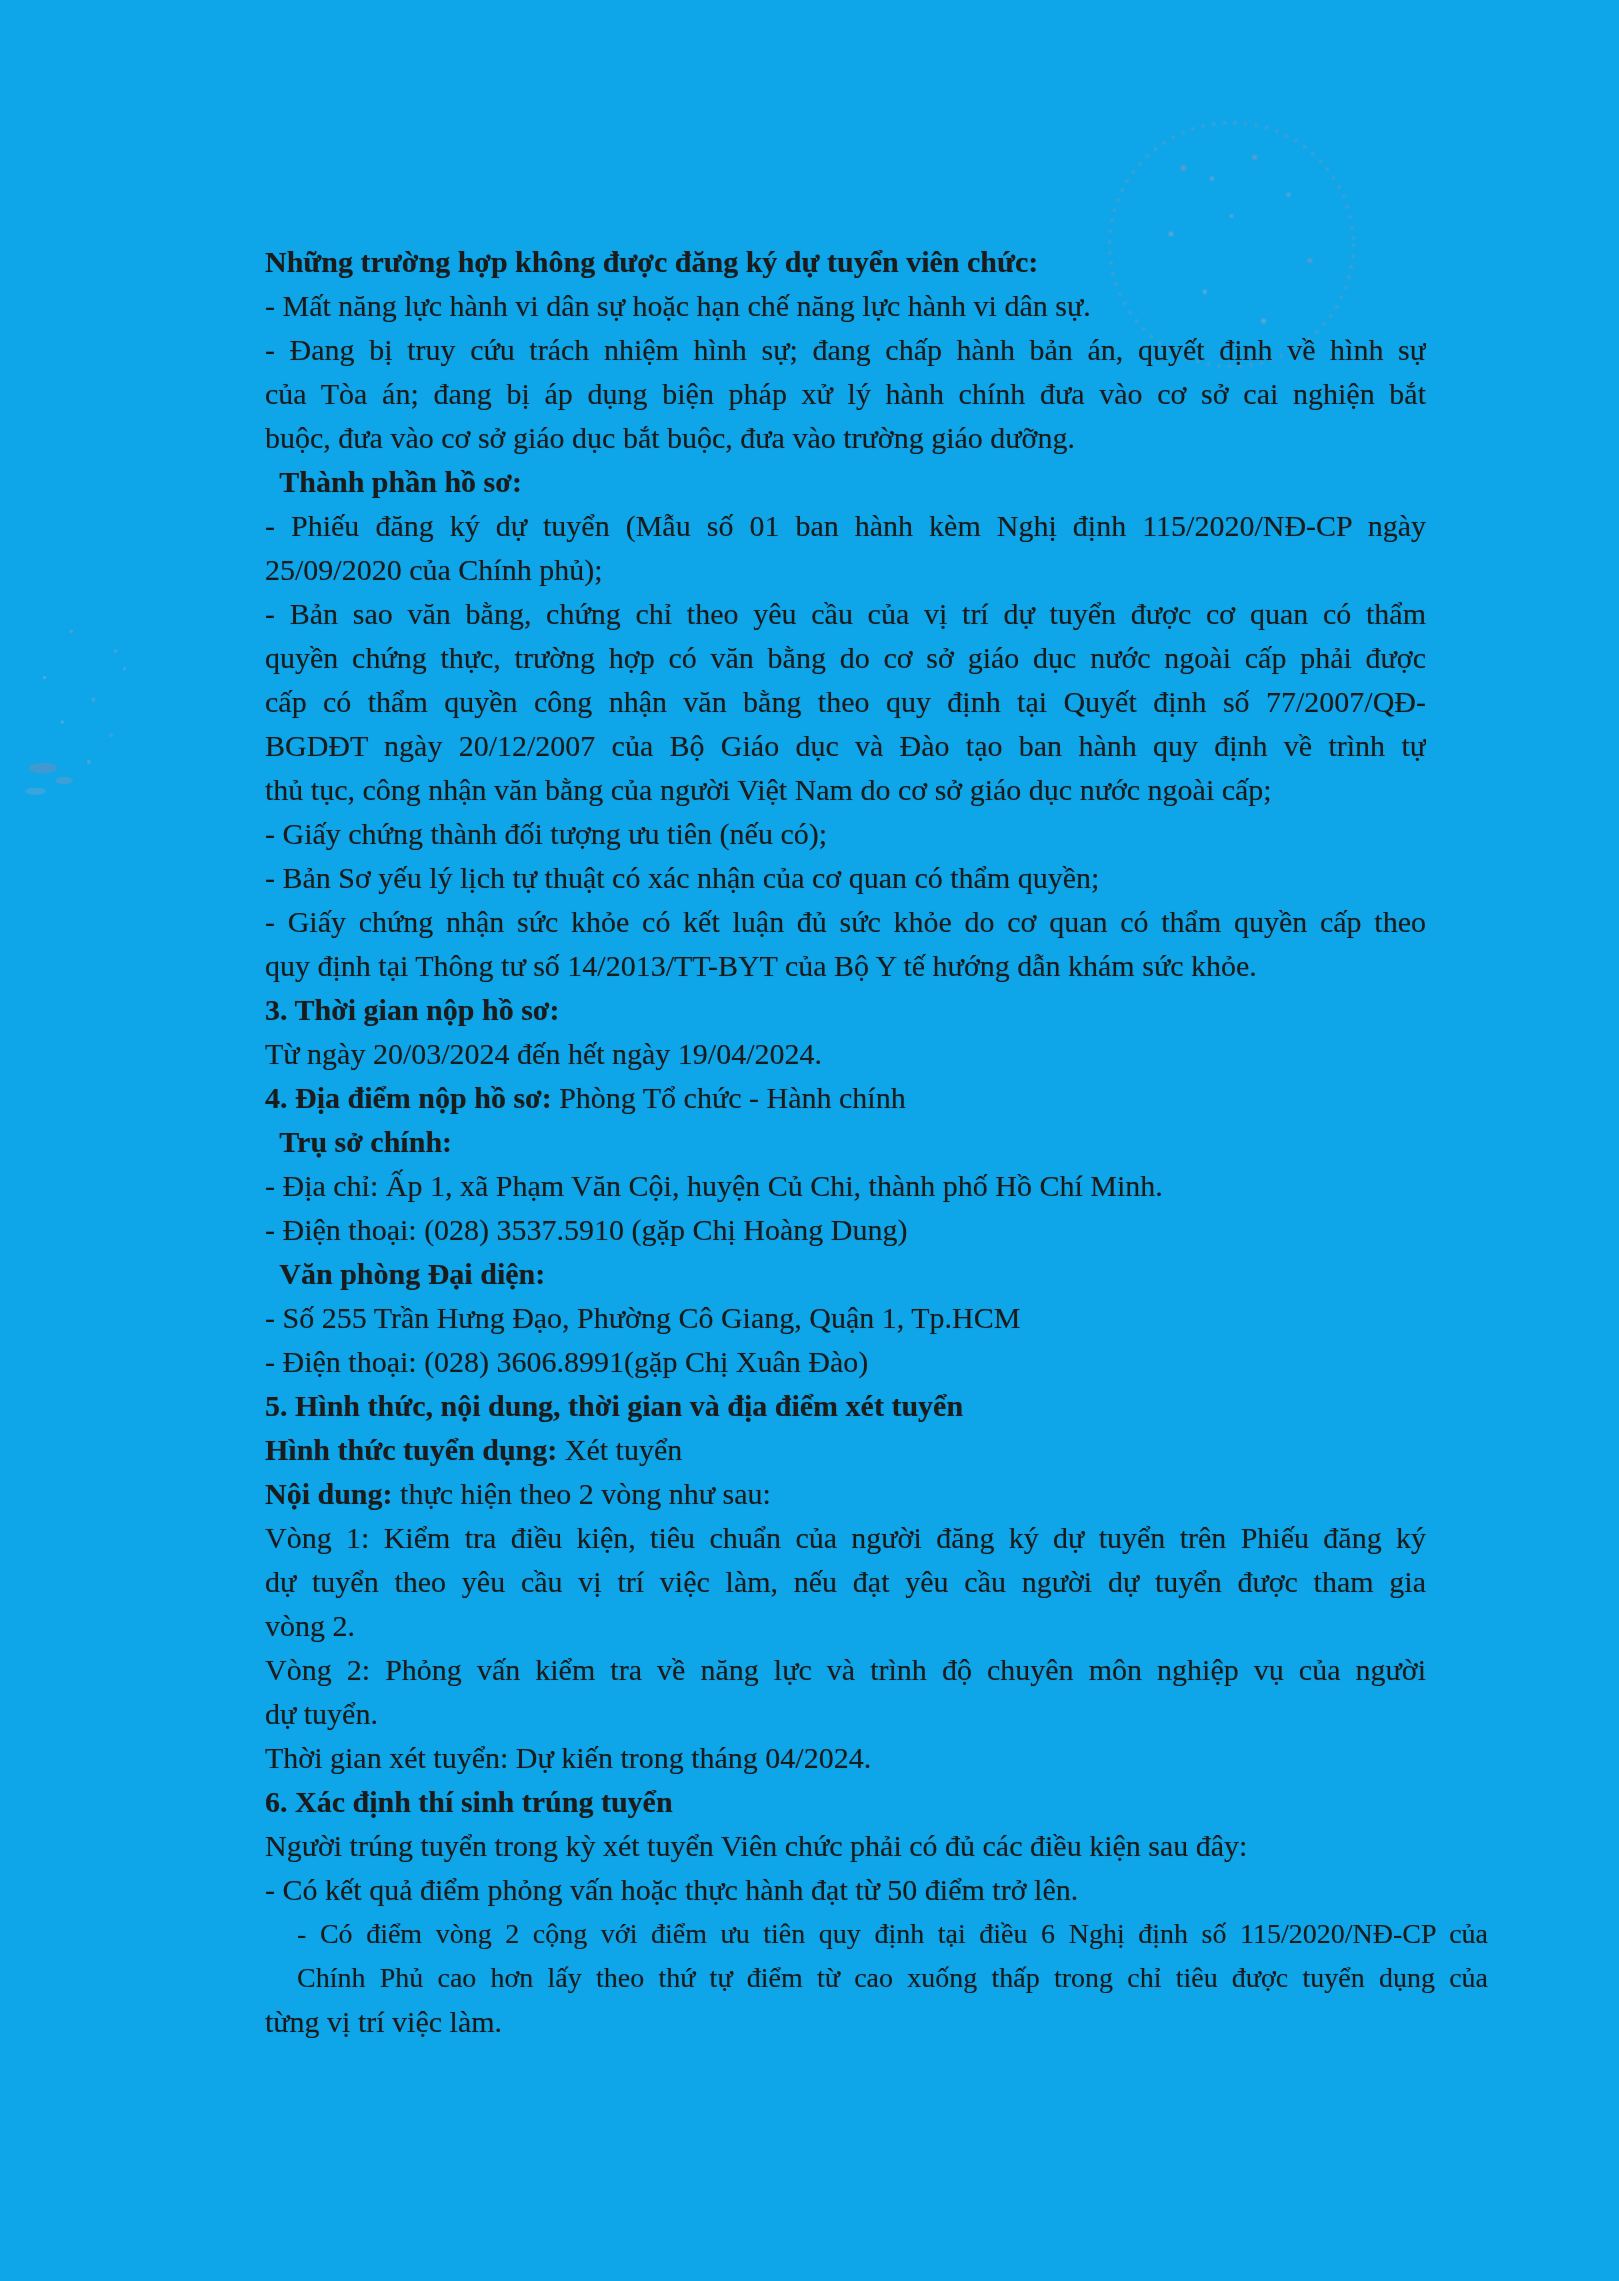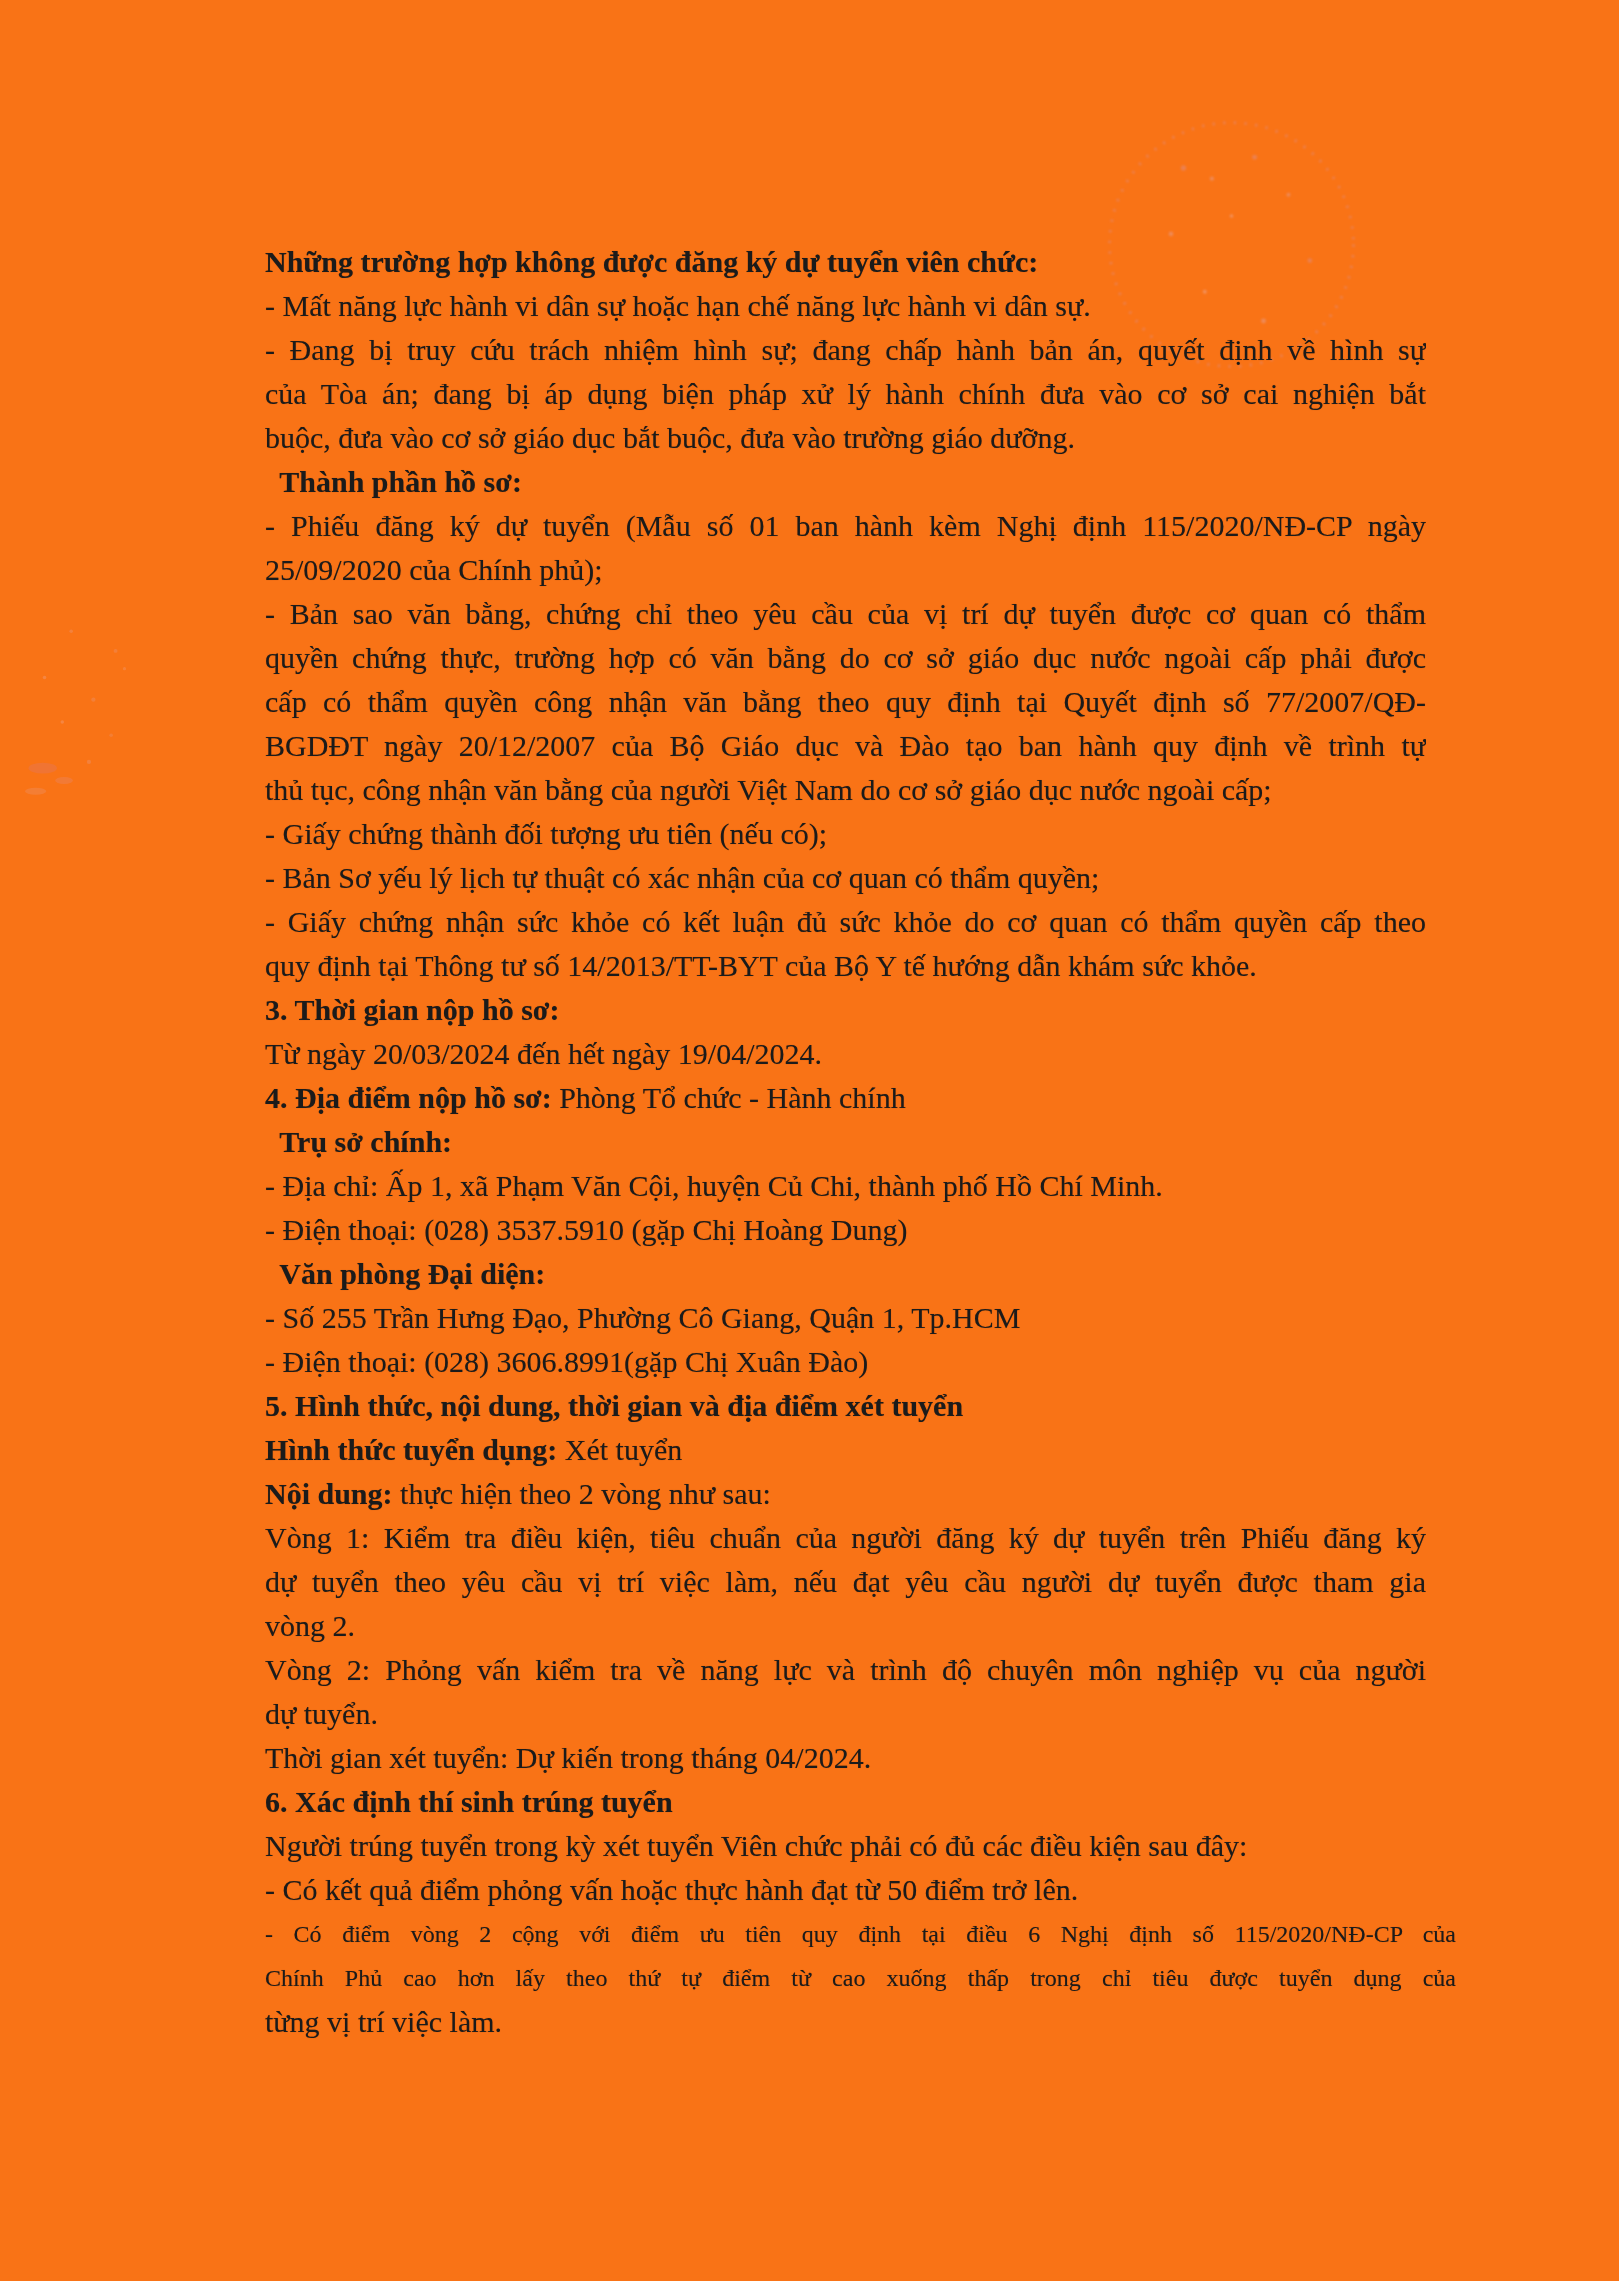--- a/index.html
+++ b/index.html
@@ -1,19 +1,19 @@
 <!DOCTYPE html>
 <html style="font-size:14.3px"><head>
 <meta charset="utf-8">
 <style>
   html,body{margin:0;padding:0;background:#e8e8e8;}
   .page{
     position:relative;
     width:1619px;height:2281px;
-    background:#f97316;
+    background:#0ea5e9;
     overflow:hidden;
     font-family:"Liberation Serif",serif;
     color:#1b1b1b;
   }
   .textblock{
     position:absolute;
     left:265px;top:240px;
     width:1161px;
   }
   .line{
@@ -24,21 +24,22 @@
     text-shadow:0 0 0.9px rgba(0,0,0,.32);
   }
   .line.justify{
     white-space:normal;
     text-align:justify;
     text-align-last:justify;
     overflow:hidden;
   }
   .line.wide{
     width:1191px;
-    font-size:24px;
+    font-size:28px;
+    margin-left:32px;
   }
   .line.indent{ padding-left:14.3px; }
   .b{ font-weight:bold; }
   .stamp{
     position:absolute;
     left:1098px;top:109px;
     width:267px;height:272px;
     pointer-events:none;
   }
   .speckles{

